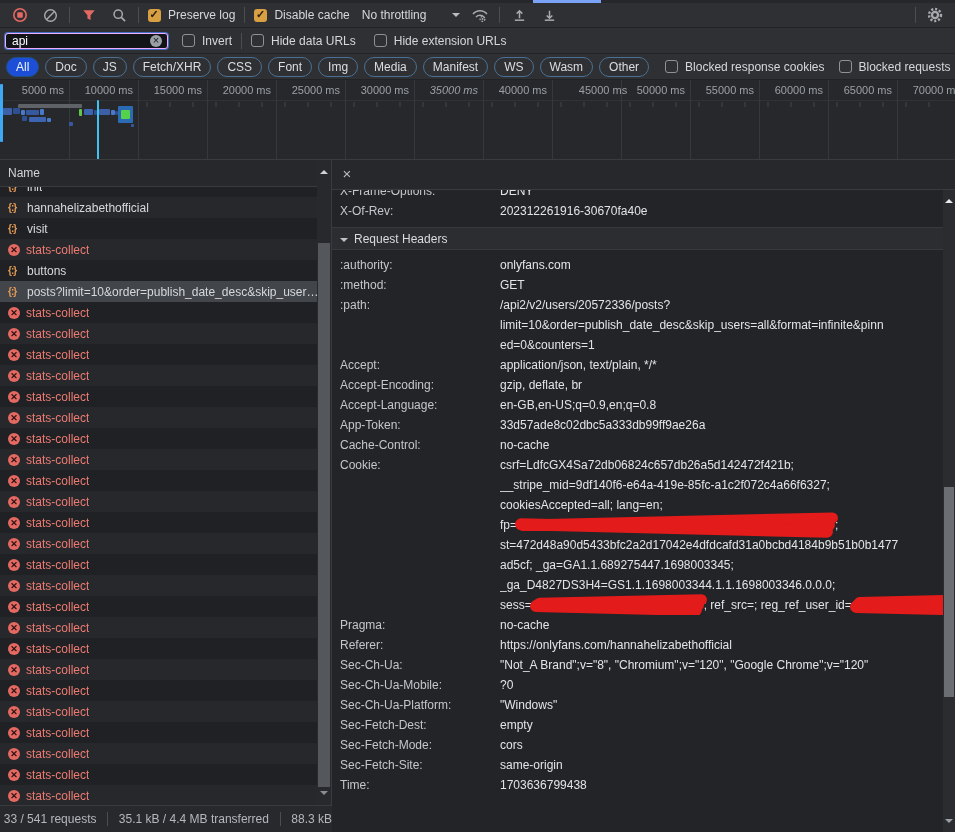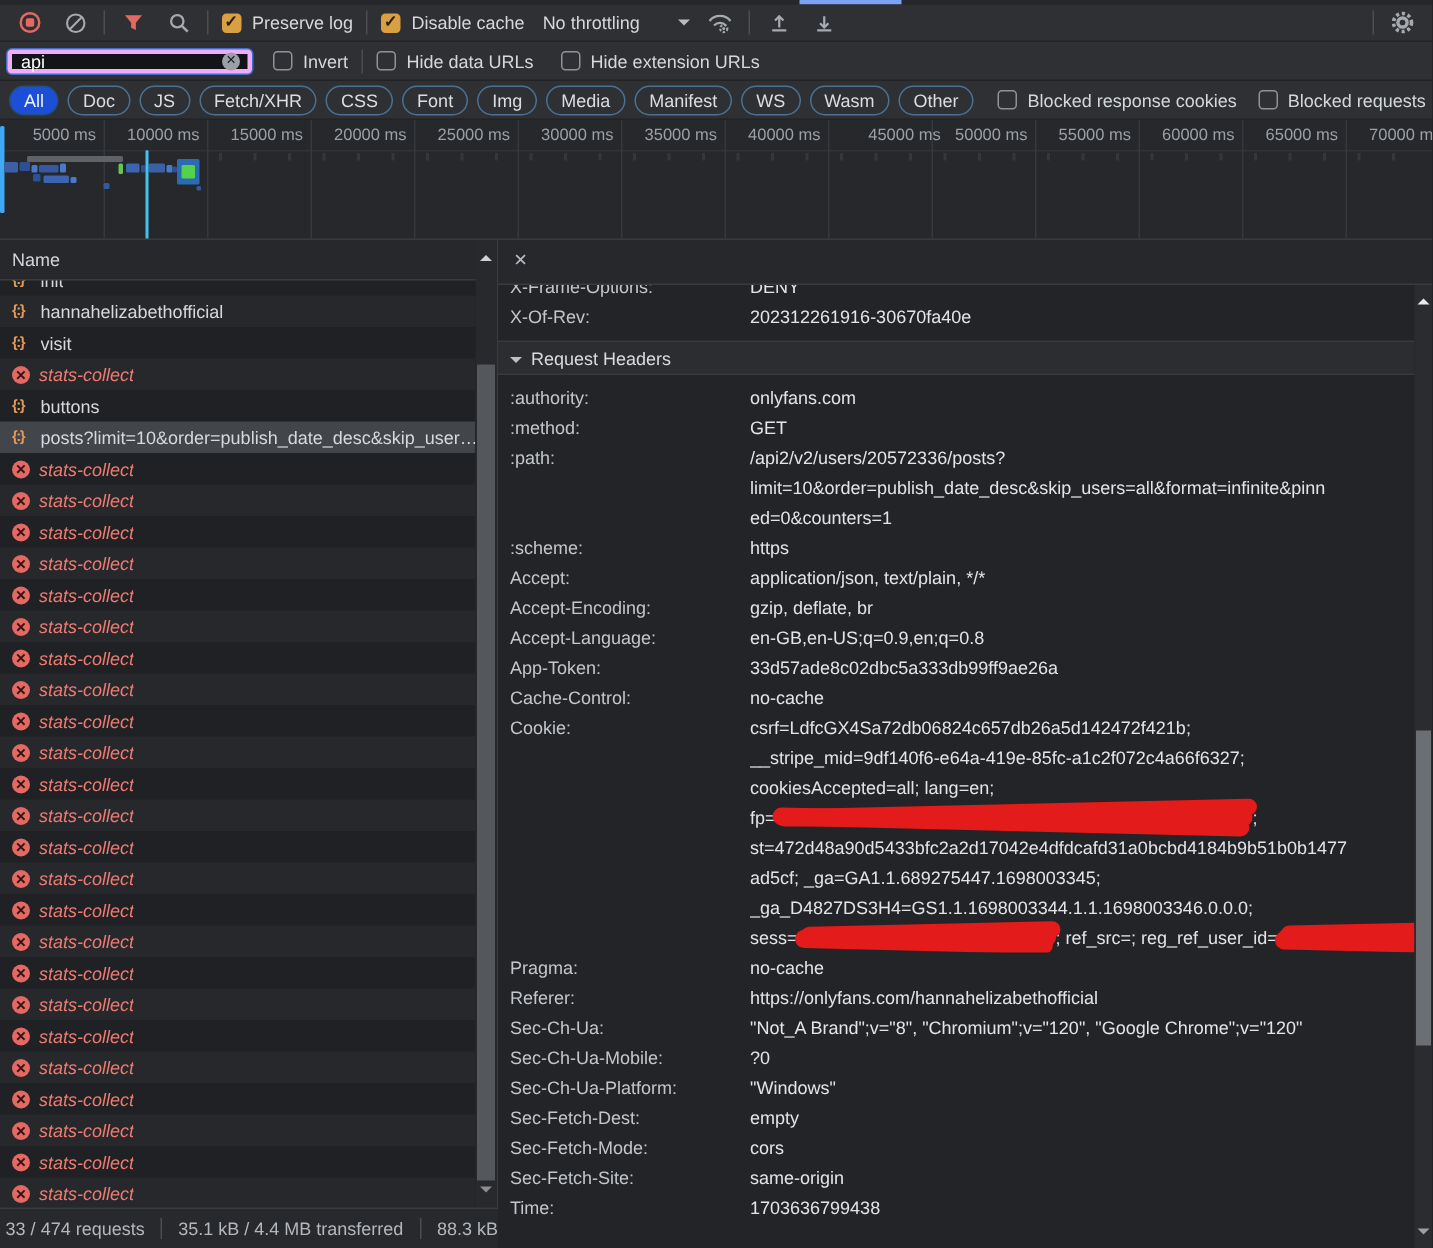--- a/index.html
+++ b/index.html
@@ -28,21 +28,21 @@
   .cb.checked::after{content:"✓";position:absolute;left:1.5px;top:-0.5px;font-size:11px;font-weight:bold;color:#2b2012;}
   .cb.un{border:1.5px solid #8e9297;background:transparent;}
   .cb-item{display:flex;align-items:center;gap:7px;flex:none;}
   .caret{width:0;height:0;border:4px solid transparent;border-top-color:#b9bdc2;margin-top:4px;flex:none;}
   #throttle{display:flex;align-items:center;gap:26px;margin-left:12px;}
 
   
   #filterbar{left:0;top:28px;width:955px;height:26px;background:var(--bar-bg);
     display:flex;align-items:center;border-bottom:1px solid #222327;}
   #filter-input-wrap{margin-left:5px;width:163px;height:16px;background:#131417;
-    border:3px solid #f0abfc;box-shadow:0 0 0 1px #3d6fc4;border-radius:3px;
+    border:1px solid #f0abfc;box-shadow:0 0 0 1px #3d6fc4;border-radius:3px;
     display:flex;align-items:center;flex:none;position:relative;}
   #filter-input{background:transparent;border:none;outline:none;color:#fff;
     font-family:inherit;font-size:12px;width:130px;padding-left:6px;}
   .clear-circ{width:12px;height:12px;border-radius:50%;background:#9aa0a6;color:#17181a;
     font-size:11px;line-height:11px;text-align:center;flex:none;position:absolute;right:5px;}
 
   
   #pillsbar{left:0;top:54px;width:955px;height:26px;background:var(--bar-bg);
     display:flex;align-items:center;border-bottom:1px solid #222327;}
   .pill{flex:none;padding:2px 9px;border:1px solid #4b7093;border-radius:11px;
@@ -62,21 +62,21 @@
   #main{left:0;top:160px;width:955px;height:672px;display:flex;}
   #left-panel{position:relative;width:332px;flex:none;border-right:1px solid var(--border);
     background:var(--list-bg);}
   #name-header{height:27px;line-height:26px;padding-left:8px;background:#27282b;
     border-bottom:1px solid var(--border);color:#d2d5d9;}
   #rows-viewport{position:absolute;left:0;top:27px;width:317px;height:618px;overflow:hidden;}
   .row{height:21px;display:flex;align-items:center;padding-left:8px;gap:6px;white-space:nowrap;}
   .row.alt{background:var(--alt);}
   .row.selected{background:#42454a;}
   .row .rlabel{overflow:hidden;text-overflow:clip;color:#d6d9dc;}
-  .row.err .rlabel{color:var(--errtext);font-style:italic;}
+  .row.err .rlabel{color:var(--errtext);}
   .xhr-ic{flex:none;width:13px;color:#e39a55;font-size:10px;font-weight:bold;letter-spacing:-1px;}
   .err-ic{flex:none;width:12px;height:12px;border-radius:50%;background:var(--err);
     color:#2a1212;font-size:9px;font-weight:bold;line-height:12px;text-align:center;}
   
   #left-sb{position:absolute;left:317px;top:0;width:14px;height:645px;background:#28292c;}
   .sb-up{position:absolute;left:3px;width:0;height:0;border:4px solid transparent;}
   #left-sb .sb-up{top:6px;border-bottom-color:#cfd2d6;}
   #left-sb .sb-down{position:absolute;left:3px;bottom:6px;width:0;height:0;
     border:4px solid transparent;border-top-color:#8a8e93;}
   #left-thumb{position:absolute;left:1px;top:83px;width:12px;height:544px;background:#54575c;}
@@ -258,21 +258,21 @@
       <div class="ticklabel" style="left: 63px;">10000 ms</div>
       <div class="gridline" style="left: 207px;"></div>
       <div class="ticklabel" style="left: 132px;">15000 ms</div>
       <div class="gridline" style="left: 276px;"></div>
       <div class="ticklabel" style="left: 201px;">20000 ms</div>
       <div class="gridline" style="left: 345px;"></div>
       <div class="ticklabel" style="left: 270px;">25000 ms</div>
       <div class="gridline" style="left: 414px;"></div>
       <div class="ticklabel" style="left: 339px;">30000 ms</div>
       <div class="gridline" style="left: 483px;"></div>
-      <div class="ticklabel" style="left: 408px;">35000 ms</div>
+      <div class="ticklabel" style="left: 408px; font-style: italic;">35000 ms</div>
       <div class="gridline" style="left: 552px;"></div>
       <div class="ticklabel" style="left: 477px;">40000 ms</div>
       <div class="gridline" style="left: 621px;"></div>
       <div class="ticklabel" style="left: 568px; text-align: center;">45000 ms</div>
       <div class="gridline" style="left: 690px;"></div>
       <div class="ticklabel" style="left: 615px;">50000 ms</div>
       <div class="gridline" style="left: 759px;"></div>
       <div class="ticklabel" style="left: 684px;">55000 ms</div>
       <div class="gridline" style="left: 828px;"></div>
       <div class="ticklabel" style="left: 753px;">60000 ms</div>
@@ -463,21 +463,21 @@
             <span class="rlabel">stats-collect</span>
           </div>
         </div>
       <div id="left-sb">
         <div class="sb-up"></div>
         <div id="left-thumb"></div>
         <div class="sb-down"></div>
       </div>
       <div id="statusbar">
           <span style="width: 10px; display: inline-block;"></span>
-          <span>33 / 474 requests</span>
+          <span>33 / 541 requests</span>
           <div class="ssep"></div>
           <span>35.1 kB / 4.4 MB transferred</span>
           <div class="ssep"></div>
           <span>88.3 kB</span>
         </div>
     </div>
 
     <div id="right-panel">
       <div id="tabstrip">
         <div id="close-x">×</div>
@@ -516,26 +516,20 @@
             </div>
             <div class="hrow">
               <span class="hname">:path:</span>
               <div class="hval">
                 <div class="vline"><span>/api2/v2/users/20572336/posts?</span></div>
                 <div class="vline"><span>limit=10&amp;order=publish_date_desc&amp;skip_users=all&amp;format=infinite&amp;pinn</span></div>
                 <div class="vline"><span>ed=0&amp;counters=1</span></div>
               </div>
             </div>
             <div class="hrow">
-              <span class="hname">:scheme:</span>
-              <div class="hval">
-                <div class="vline"><span>https</span></div>
-              </div>
-            </div>
-            <div class="hrow">
               <span class="hname">Accept:</span>
               <div class="hval">
                 <div class="vline"><span>application/json, text/plain, */*</span></div>
               </div>
             </div>
             <div class="hrow">
               <span class="hname">Accept-Encoding:</span>
               <div class="hval">
                 <div class="vline"><span>gzip, deflate, br</span></div>
               </div>

